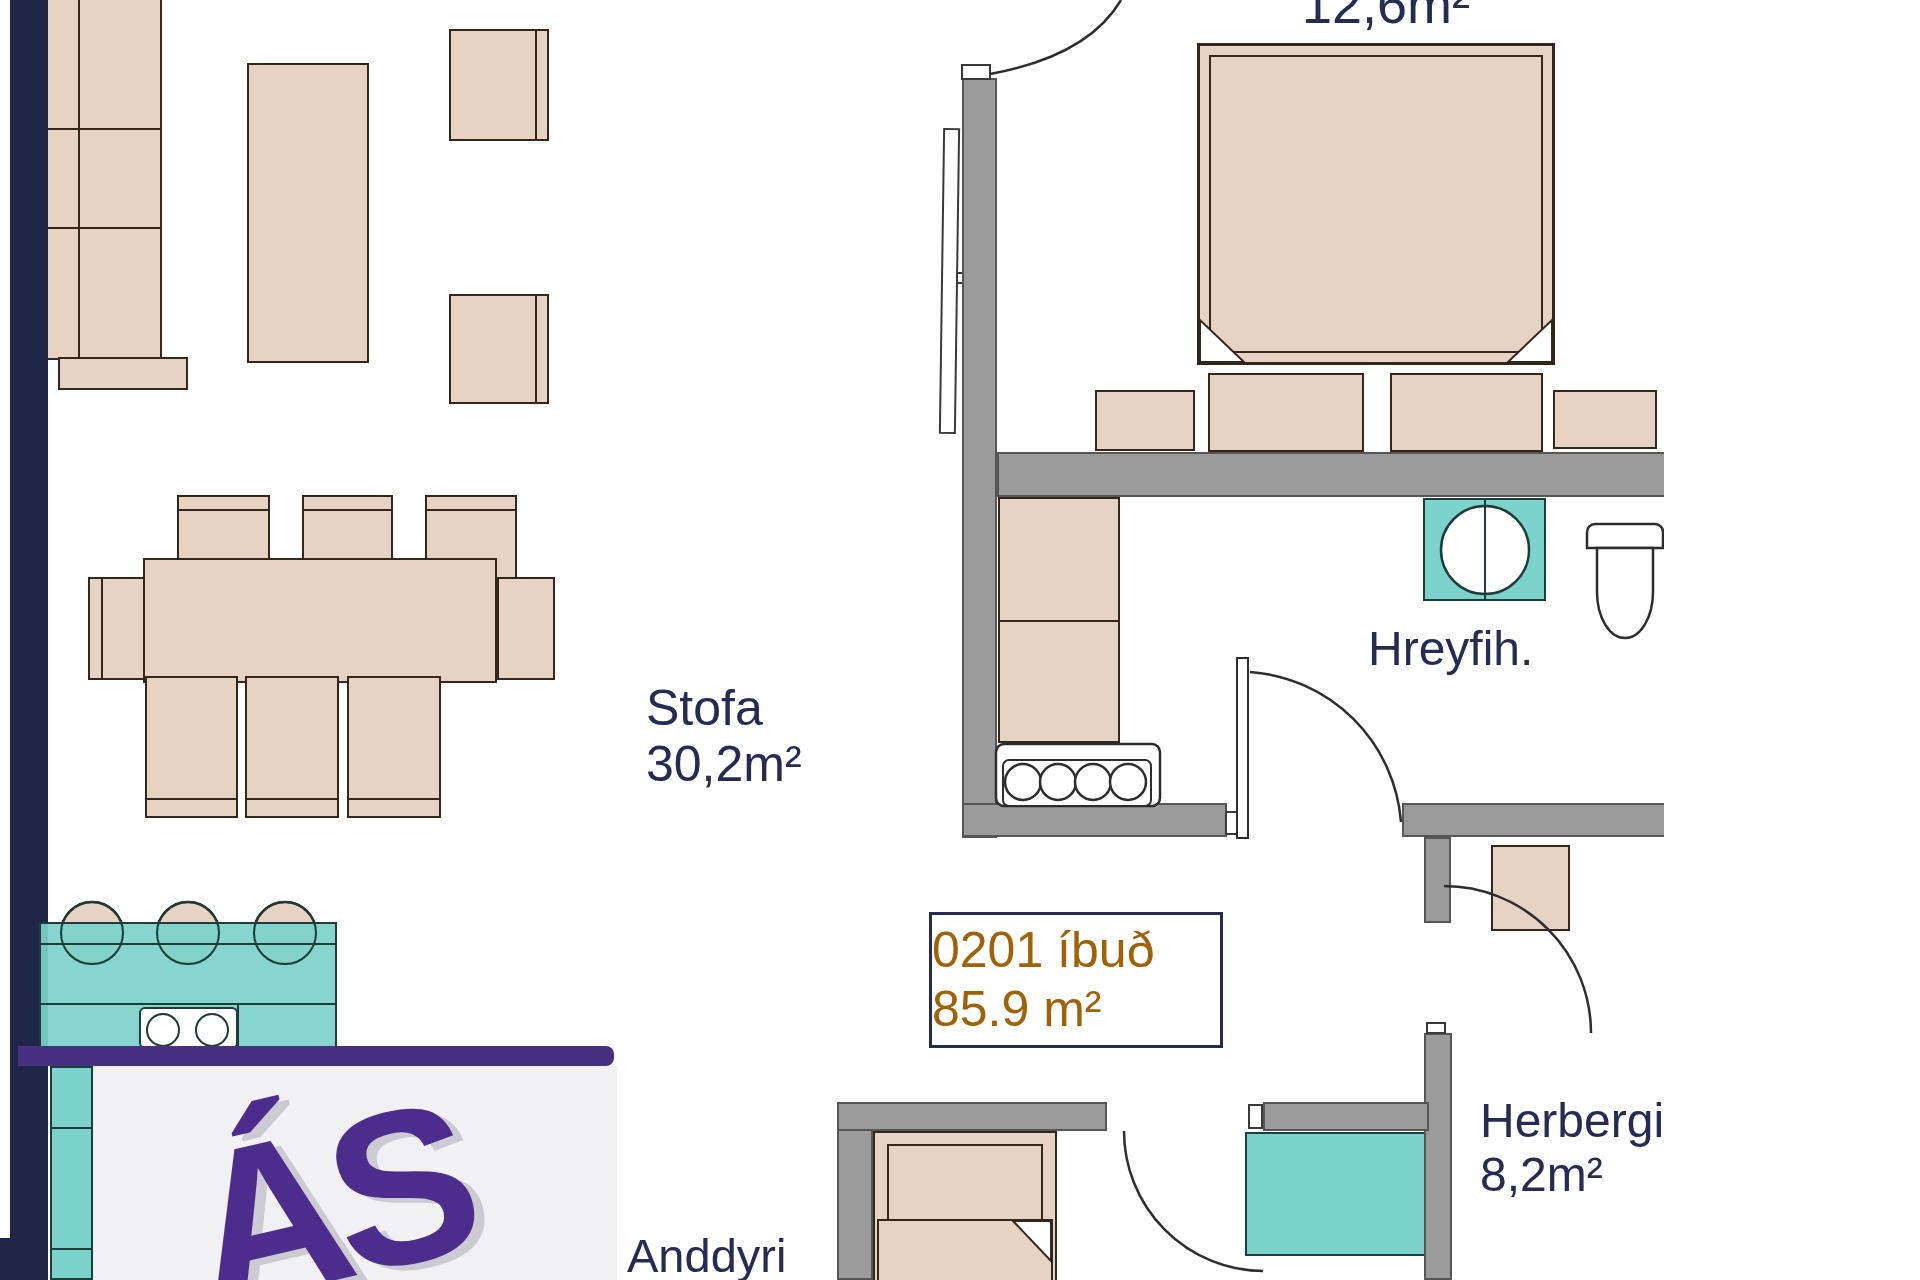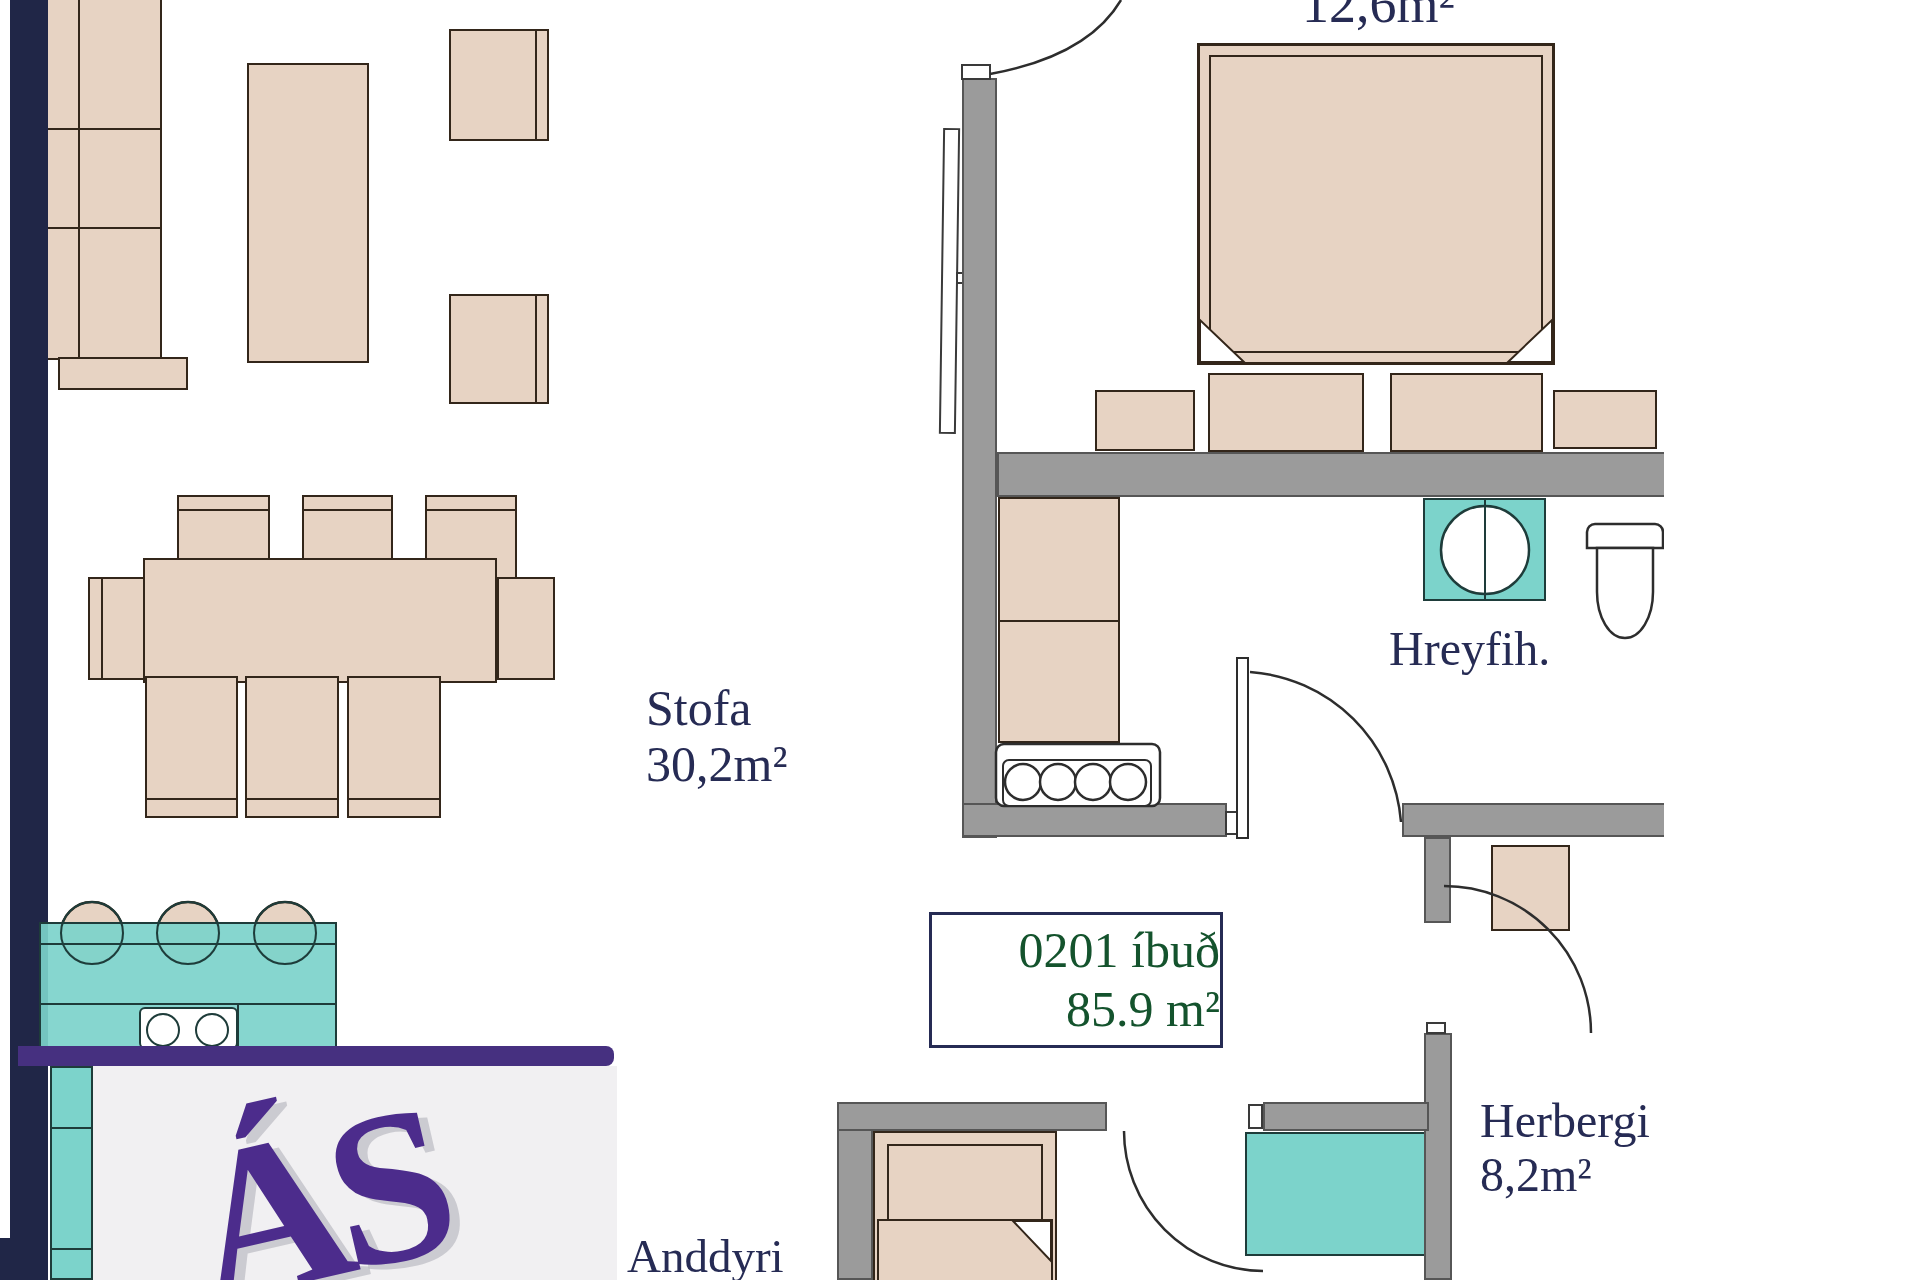--- a/index.html
+++ b/index.html
@@ -1,29 +1,29 @@
 <!DOCTYPE html>
 <html><head>
 <meta charset="utf-8">
 <style>
   html,body{margin:0;padding:0;background:#fff;}
   .plan{position:relative;width:1664px;height:1280px;background:#ffffff;overflow:hidden;
-        font-family:Liberation Serif, serif;}
+        font-family:Liberation Sans, sans-serif;}
   .abs{position:absolute;box-sizing:border-box;}
   .beige{background:#e7d3c3;border:2px solid #33261a;}
   .teal{background:#7cd3cb;border:2px solid #1e3c3a;}
   .gray{background:#9b9b9b;border:2px solid #565656;}
   .navy{background:#202647;}
   .whitepiece{background:#ffffff;border:2px solid #3a3a3a;}
   .lbl{position:absolute;color:#262b54;font-weight:400;white-space:nowrap;line-height:1.12;}
   .innerline{position:absolute;background:#33261a;}
   svg{position:absolute;left:0;top:0;pointer-events:none;}
   .unitbox{position:absolute;background:#ffffff;border:3px solid #262b54;
-           display:flex;flex-direction:column;align-items:flex-end;justify-content:center;
-           color:#14532d;font-size:50px;line-height:1.18;}
+           display:flex;flex-direction:column;align-items:flex-start;justify-content:center;
+           color:#a16207;font-size:50px;line-height:1.18;}
   .logobox{position:absolute;background:#f1f0f2;overflow:hidden;}
   .logotext{position:absolute;left:96px;top:14px;font-size:218px;font-weight:700;color:#4c2c8c;
             transform:rotate(-13deg);letter-spacing:-14px;
             text-shadow:9px 7px 0 rgba(165,165,175,.5);}
   .logobar{position:absolute;background:#463080;border-radius:0 8px 8px 0;}
 </style>
 </head>
 <body>
 
 <div class="plan">
@@ -165,21 +165,21 @@
     <circle cx="1797" cy="569" r="16" fill="#ffffff" stroke="#2d2d2d" stroke-width="2.5"></circle>
 
     <line x1="1760" y1="920" x2="1877" y2="920" stroke="#1e3c3a" stroke-width="2"></line>
   </svg>
 
   <div class="lbl" style="left:1302px;top:-26px;font-size:54px;">12,6m²</div>
   <div class="lbl" style="left:646px;top:680px;font-size:50px;">
     <span>Stofa</span><br>
     <span>30,2m²</span>
   </div>
-  <div class="lbl" style="left:1368px;top:622px;font-size:48px;margin-left:21px;">Hreyfih.</div>
+  <div class="lbl" style="left:1368px;top:622px;font-size:48px;">Hreyfih.</div>
   <div class="lbl" style="left:1480px;top:1094px;font-size:48px;">
     <span>Herbergi</span><br>
     <span>8,2m²</span>
   </div>
   <div class="lbl" style="left:627px;top:1230px;font-size:47px;">Anddyri</div>
 
   <div class="unitbox" style="left:929px;top:912px;width:288px;height:130px;">
     <span>0201 íbuð</span>
     <span>85.9 m²</span>
   </div>

